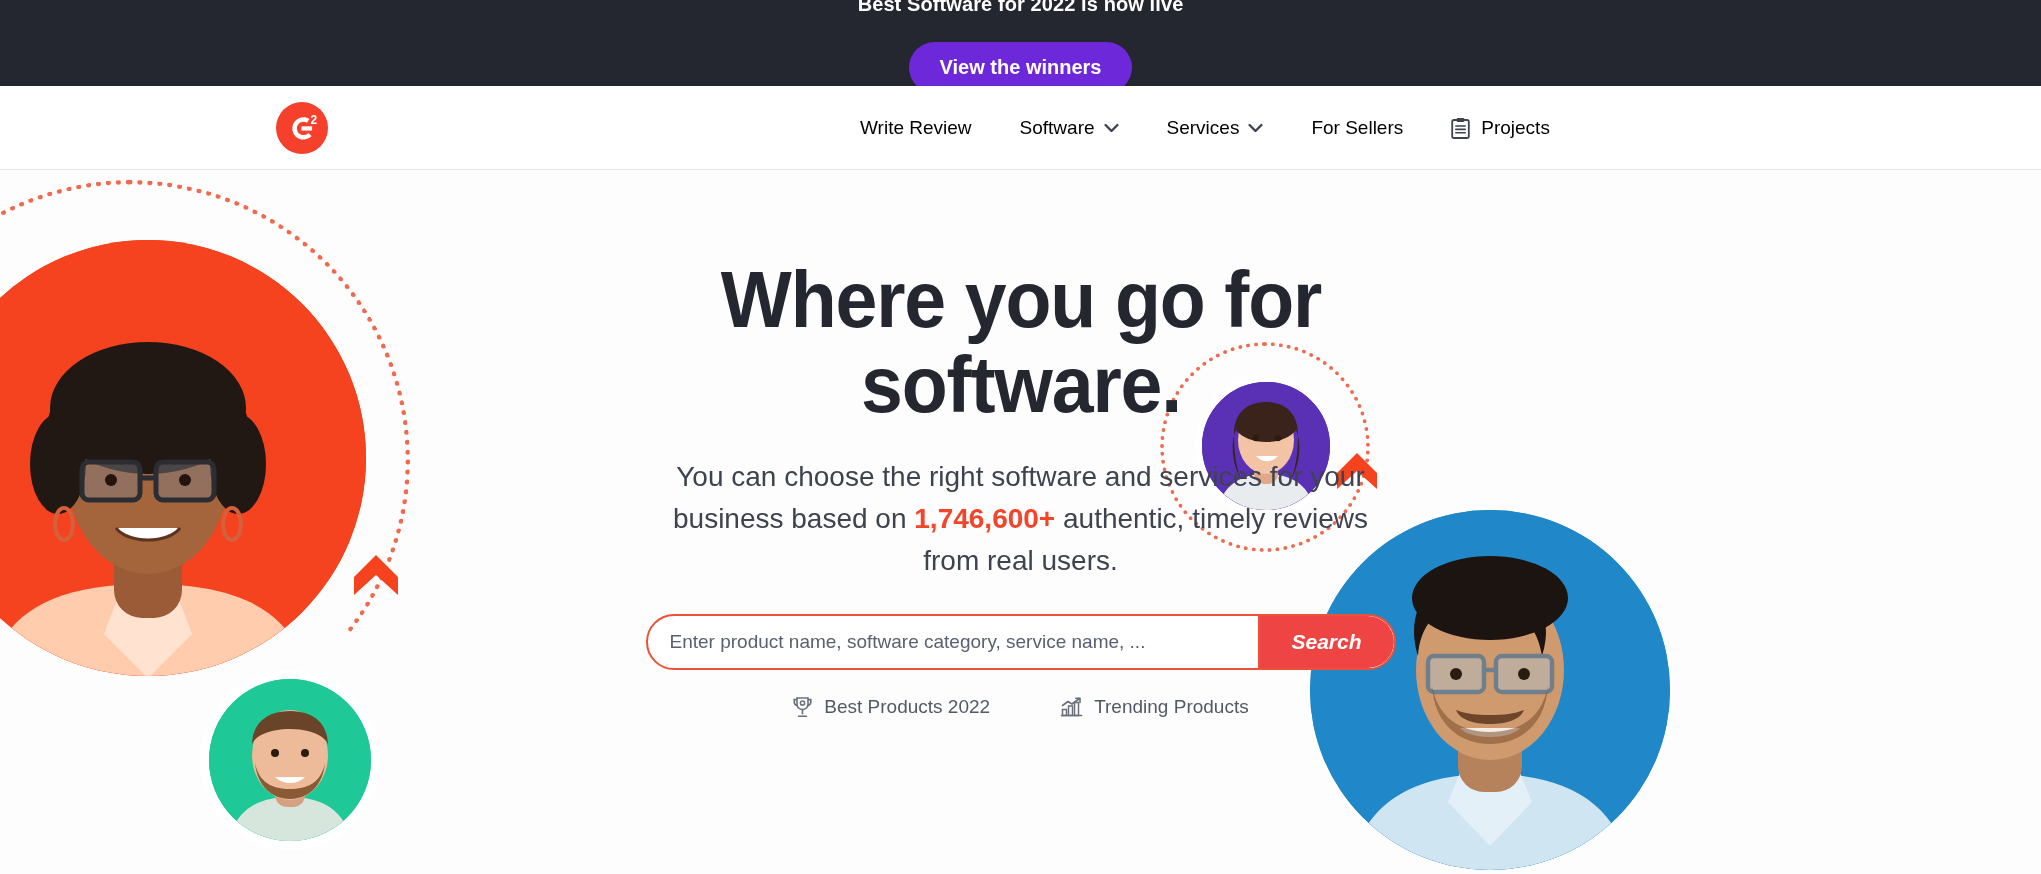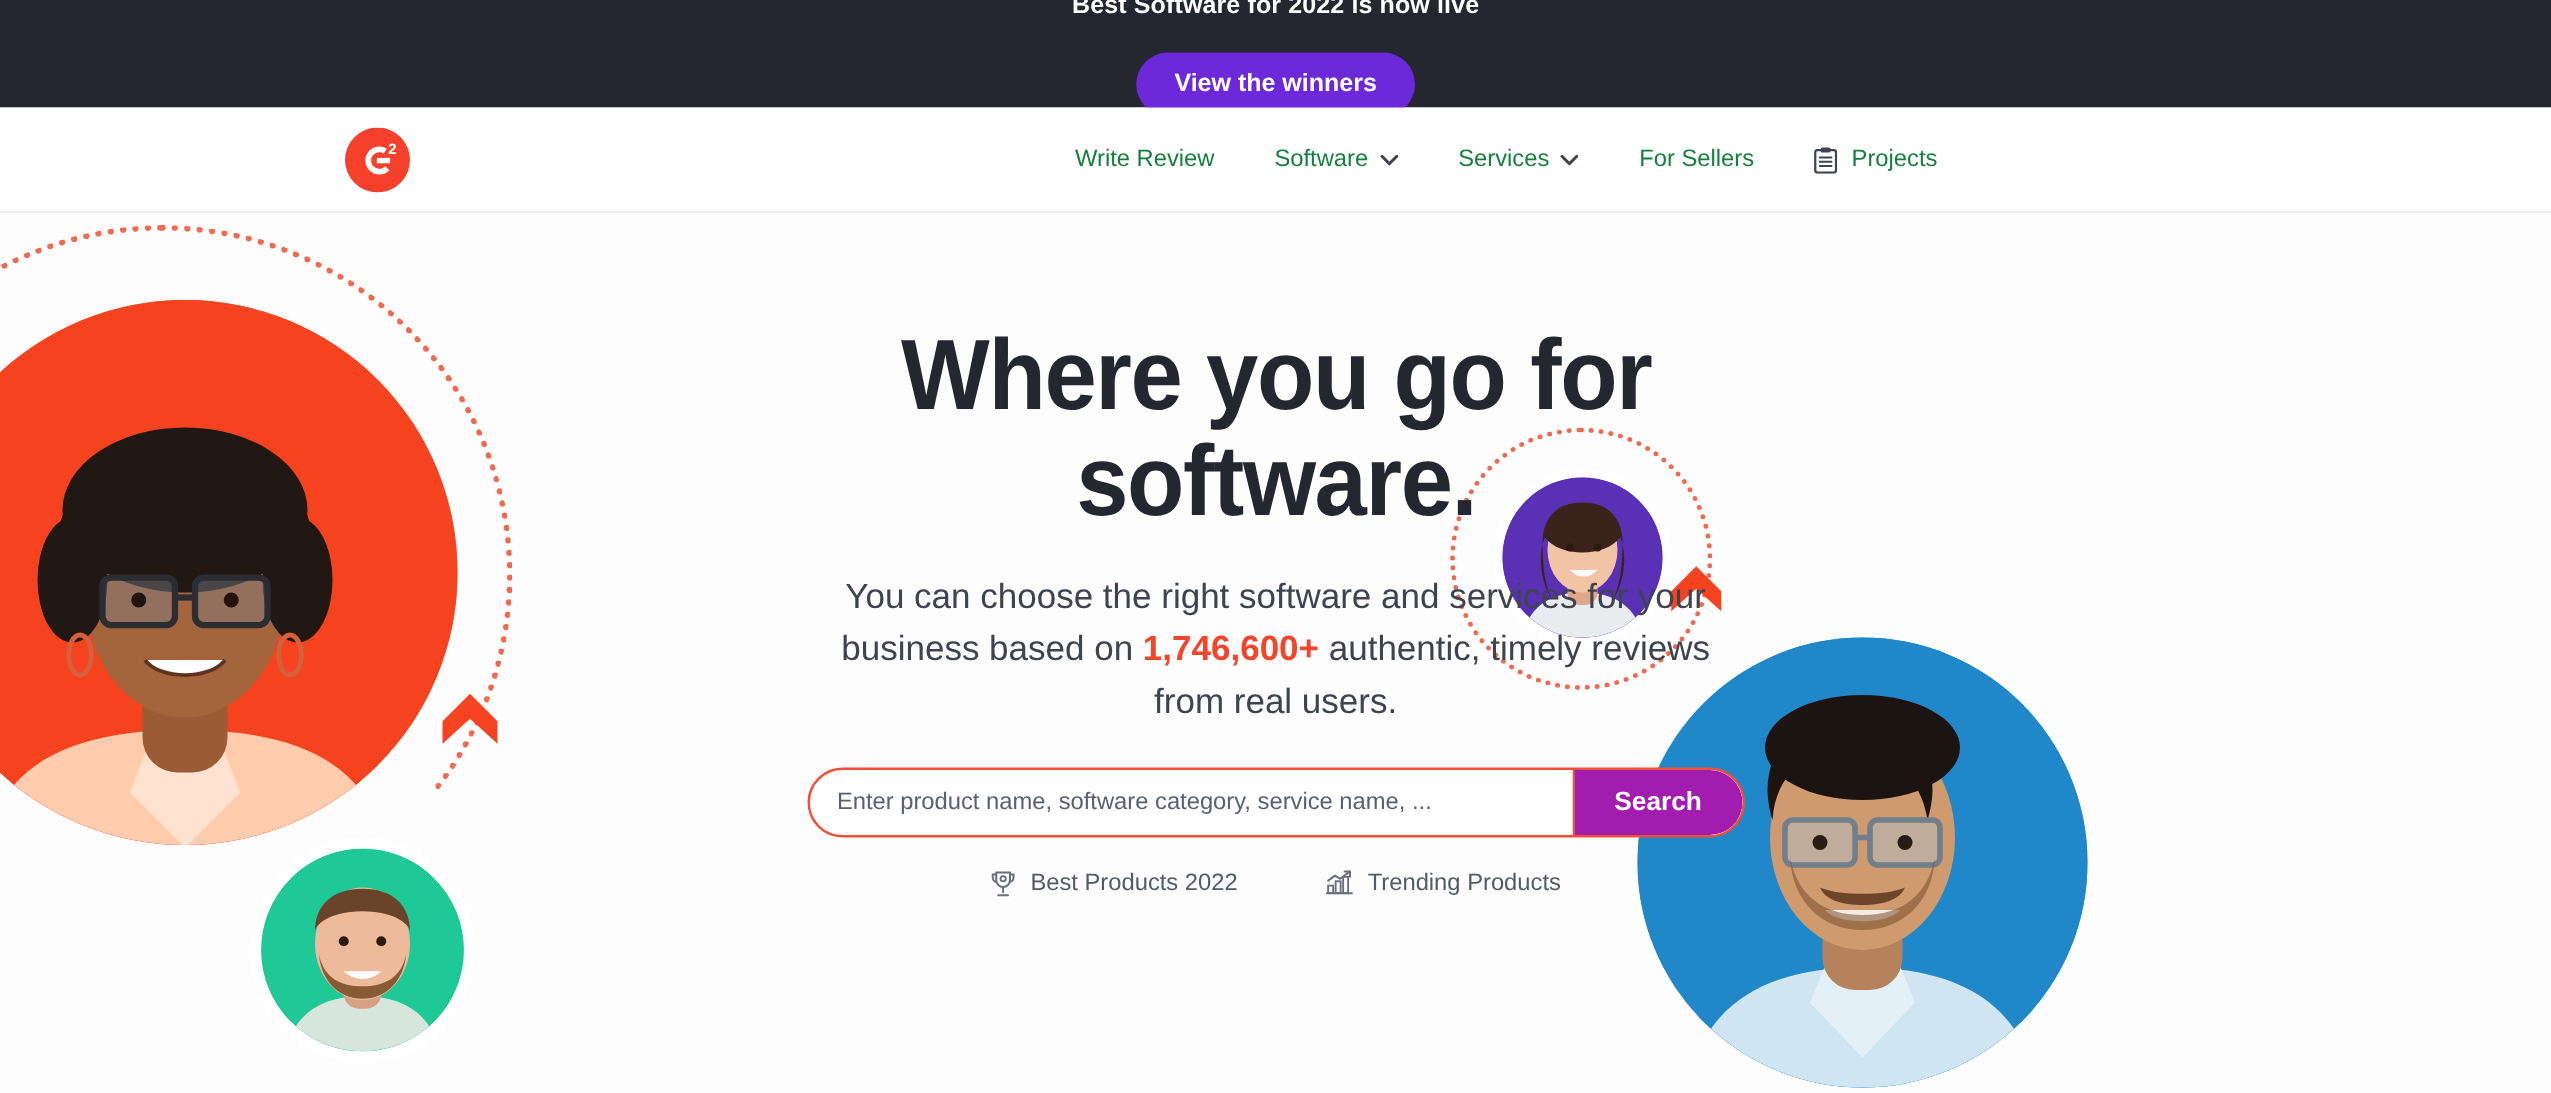--- a/index.html
+++ b/index.html
@@ -67,21 +67,21 @@
     top: 50%;
     transform: translateY(-50%);
     display: flex;
     align-items: center;
     gap: 0;
   }
   .nav-item {
     display: flex;
     align-items: center;
     gap: 9px;
-    color: #15803d;
+    color: #000000;
     font-size: 19px;
     font-weight: 400;
     padding: 0 24px;
     cursor: pointer;
     white-space: nowrap;
   }
   .nav-item:first-child { padding-left: 0; }
   .caret { display: inline-block; line-height: 0; }
   .clipboard-icon { display: inline-block; line-height: 0; margin-right: 2px; }
   .signin-btn {
@@ -210,38 +210,40 @@
     font-size: 19px;
     color: #3f4350;
     font-family: "Liberation Sans", sans-serif;
     background: transparent;
     border-right: 2px solid #ef5138;
     border-radius: 30px 0 0 30px;
   }
   .search-input::placeholder { color: #5b6070; opacity: 1; }
   .search-btn {
     width: 134px;
-    background: #a21caf;
+    background: #ef4444;
     color: #ffffff;
     border: none;
     font-size: 21px;
     font-weight: 700;
     cursor: pointer;
     font-family: "Liberation Sans", sans-serif;
     border-radius: 0 28px 28px 0;
+    font-style: italic;
   }
 
   .quick-links {
     margin-top: 26px;
     display: flex;
     align-items: center;
     gap: 70px;
   }
   .quick-link {
     display: flex;
+    align-items: center;
     gap: 11px;
     color: #545966;
     font-size: 19px;
     cursor: pointer;
     white-space: nowrap;
   }
   .qicon { line-height: 0; display: inline-block; }
 </style>
 </head>
 <body>

